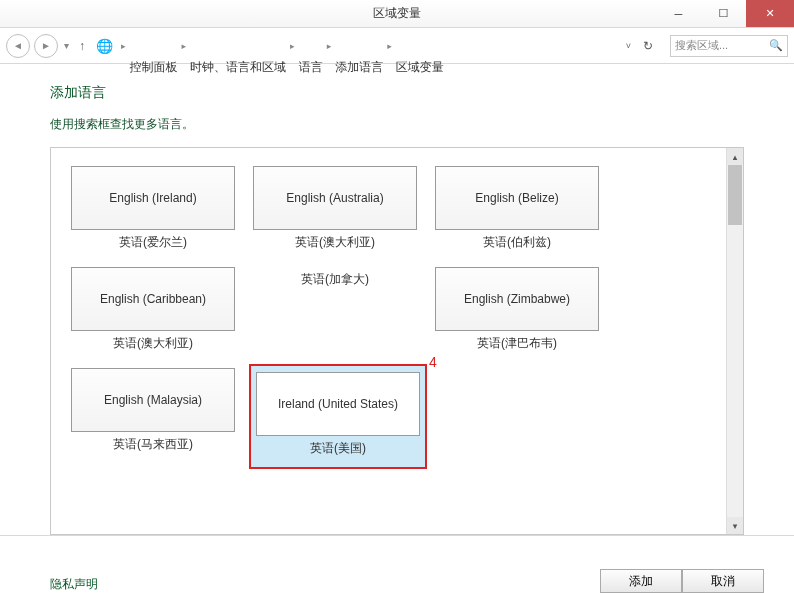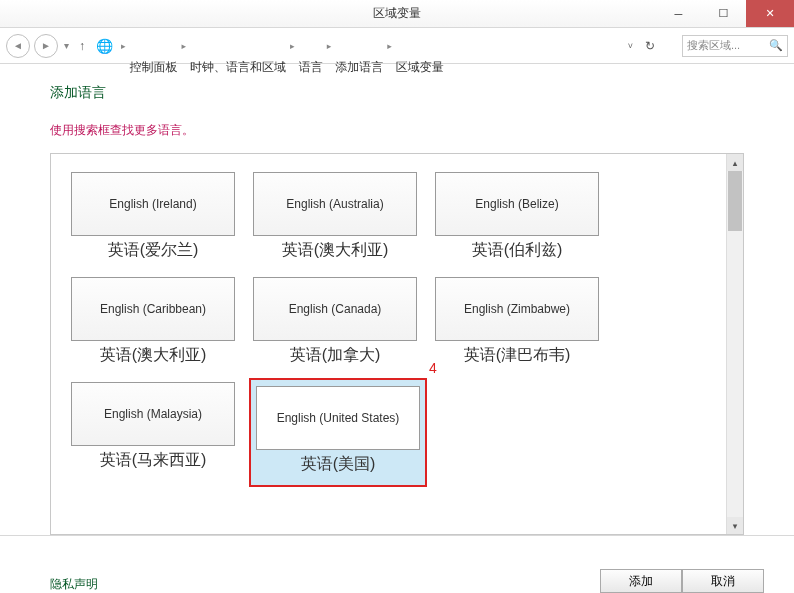--- a/index.html
+++ b/index.html
@@ -17,38 +17,38 @@
 .nav-circle { width: 24px; height: 24px; border: 1px solid #bfbfbf; border-radius: 50%; display: flex; align-items: center; justify-content: center; font-size: 10px; color: #888; }
 .nav-arrow { font-size: 10px; color: #888; padding: 0 2px; }
 .nav-up { font-size: 12px; color: #555; padding: 0 4px; }
 .nav-icon { width: 16px; height: 16px; display: inline-flex; align-items: center; justify-content: center; font-size: 14px; color: #1e5fb3; margin: 0 4px; }
 .breadcrumb { display: flex; align-items: center; gap: 4px; font-size: 12px; color: #333; flex: 1; }
 .crumb { white-space: nowrap; margin-top: 44px; }
 .crumb-sep { color: #888; font-size: 9px; }
 .nav-end { display: flex; align-items: center; gap: 6px; margin-left: auto; }
 .nav-drop { font-size: 9px; color: #666; padding: 0 3px; }
 .nav-refresh { width: 16px; height: 16px; display:flex; align-items:center; justify-content:center; font-size: 12px; color: #555; }
-.nav-search { width: 106px; height: 22px; border: 1px solid #ccc; display: flex; align-items: center; padding: 0 4px; font-size: 11px; color: #888; margin-left: 18px; }
+.nav-search { width: 118px; height: 22px; border: 1px solid #ccc; display: flex; align-items: center; padding: 0 4px; font-size: 11px; color: #888; margin-left: 8px; }
 .nav-search span:first-child { flex:1; }
 
 
 .body-area { padding: 20px 50px 0 50px; height: calc(100% - 28px - 36px - 58px); display: flex; flex-direction: column; }
 .page-title { color: #0a5a2a; font-size: 14px; margin-bottom: 14px; }
-.page-sub { font-size: 12px; color: #be185d; margin-bottom: 14px; margin-top: 6px; }
+.page-sub { font-size: 12px; color: #14532d; margin-bottom: 14px; }
 
 .list-frame { border: 1px solid #c8c8c8; flex: 1; position: relative; overflow: hidden; }
 .list-scroll { position: absolute; right: 0; top: 0; bottom: 0; width: 17px; background: #f0f0f0; border-left: 1px solid #ddd; }
 .scroll-btn { height: 17px; background: #e8e8e8; display:flex; align-items:center; justify-content:center; font-size:9px; color:#555; }
 .scroll-thumb { position:absolute; top:17px; height:60px; left:1px; right:1px; background:#c2c2c2; }
 .scroll-btn.bot { position:absolute; bottom:0; left:0; right:0; }
 
 .grid { padding: 18px 20px 0 20px; display: grid; grid-template-columns: repeat(3, 164px); column-gap: 18px; row-gap: 6px; }
 .tile-wrap { display:flex; flex-direction:column; align-items:center; }
 .tile { width: 164px; height: 64px; border: 1px solid #9a9a9a; display:flex; align-items:center; justify-content:center; text-align:right; font-size: 12px; color:#333; background: linear-gradient(#fdfdfd,#f3f3f3); padding: 0 6px; }
-.tile-label { font-size: 16px; color:#333; margin-top: 4px; margin-bottom: 10px; }
+.tile-label { font-size: 12px; color:#333; margin-top: 4px; margin-bottom: 10px; }
 .tile-wrap.selected { background:#cde8f6; border:2px solid #d22; padding:6px 4px 0 4px; width: 178px; margin-left:-4px; margin-top:-4px; }
 .tile-wrap.selected .tile { background:#fff; }
 .marker4 { position:absolute; color:#d22; font-size:14px; }
 
 
 .footer { height: 58px; border-top: 1px solid #d8d8d8; display:flex; align-items:flex-end; padding: 0 30px 0 50px; }
 .privacy { color:#0a5a2a; font-size:12px; }
 .footer-btns { margin-left:auto; display:flex; gap:0; }
 .btn { width: 82px; height: 24px; border:1px solid #aaa; background: linear-gradient(#fdfdfd,#e8e8e8); font-size:12px; display:flex; align-items:center; justify-content:center; }
 </style>
@@ -109,33 +109,32 @@
         </div>
         <div class="tile-wrap">
           <div class="tile">English (Belize)</div>
           <div class="tile-label">英语(伯利兹)</div>
         </div>
         <div class="tile-wrap">
           <div class="tile">English (Caribbean)</div>
           <div class="tile-label">英语(澳大利亚)</div>
         </div>
         <div class="tile-wrap">
-          <div class="tile">English (Canada)</div>
           <div class="tile-label">英语(加拿大)</div>
         </div>
         <div class="tile-wrap">
           <div class="tile">English (Zimbabwe)</div>
           <div class="tile-label">英语(津巴布韦)</div>
         </div>
         <div class="tile-wrap">
           <div class="tile">English (Malaysia)</div>
           <div class="tile-label">英语(马来西亚)</div>
         </div>
         <div class="tile-wrap selected">
-          <div class="tile">English (United States)</div>
+          <div class="tile">Ireland (United States)</div>
           <div class="tile-label">英语(美国)</div>
         </div>
       </div>
     <div class="list-scroll">
       <div class="scroll-btn">▴</div>
       <div class="scroll-thumb"></div>
       <div class="scroll-btn bot">▾</div>
     </div>
   </div>
 </div>

